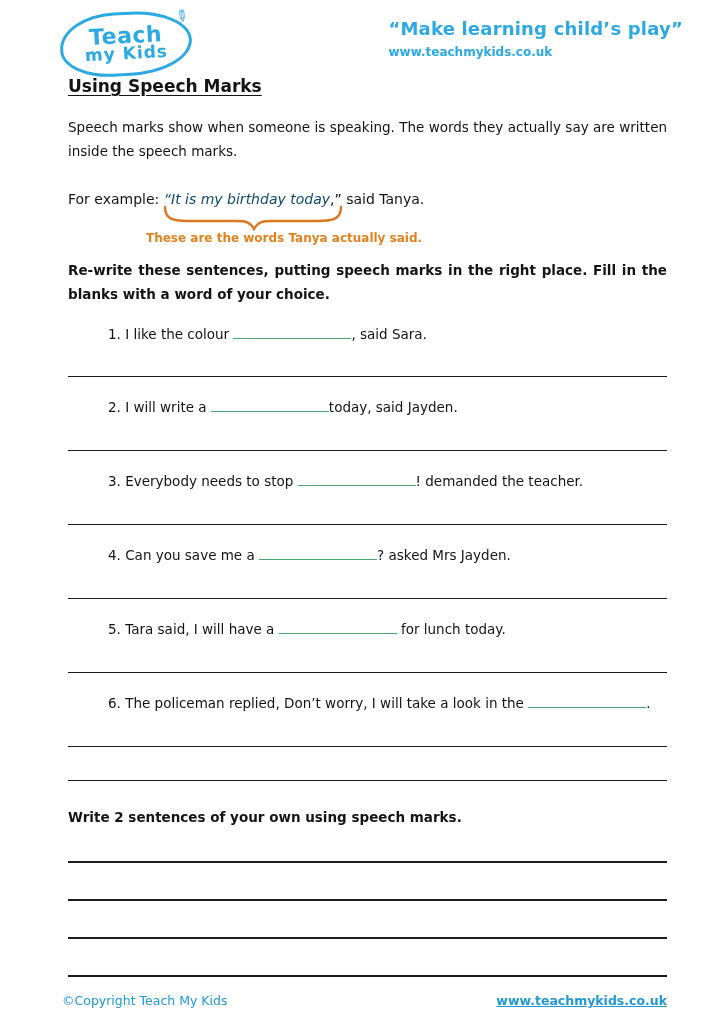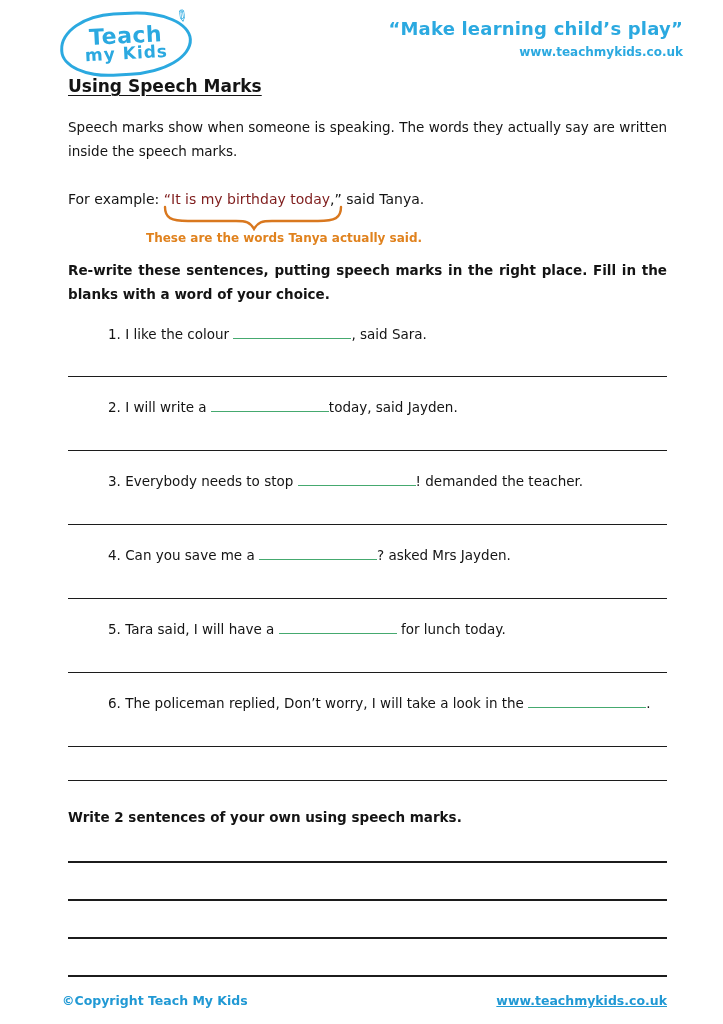--- a/index.html
+++ b/index.html
@@ -15,45 +15,45 @@
   .logo-blob {
     position: absolute; inset: 0; background: #fff;
     border: 3px solid #2BA9E0;
     border-radius: 48% 52% 55% 45% / 62% 55% 60% 50%;
     box-shadow: 0 0 0 1.5px #fff inset;
   }
   .logo-text { position: absolute; inset: 0; display: flex; flex-direction: column; align-items: center; justify-content: center; color: #2BA9E0; line-height: 0.9; }
   .logo-line1 { font-size: 22px; font-weight: bold; letter-spacing: 0.5px; }
   .logo-line2 { font-size: 17px; font-weight: bold; letter-spacing: 1px; }
   .logo-pencil { position: absolute; top: -2px; right: 2px; font-size: 15px; color: #2BA9E0; transform: rotate(40deg); }
-  .header-right { text-align: right; padding-top: 6px; }
+  .header-right { text-align: left; padding-top: 6px; }
   .tagline { font-size: 18px; font-weight: bold; color: #2BA9E0; letter-spacing: 0.2px; }
   .header-url { font-size: 12px; font-weight: bold; color: #2BA9E0; margin-top: 6px; }
   
   .content { position: absolute; top: 76px; left: 68px; right: 56px; }
   .title { text-align: left; font-size: 17px; font-weight: bold; text-decoration: underline; text-underline-offset: 3px; margin-bottom: 20px; }
   .intro { font-size: 13.5px; font-weight: normal; line-height: 1.75; text-align: justify; margin-bottom: 28px; }
   .example { position: relative; font-size: 14px; margin-bottom: 2px; }
-  .orange { color: #7f1d1d; }
+  .orange { color: #0c4a6e; font-style: italic; }
   .brace-row { height: 24px; position: relative; }
   .brace-row svg { position: absolute; left: 94px; top: -2px; }
   .example-caption { font-size: 12px; font-weight: bold; color: #E0821E; padding-left: 78px; margin-bottom: 14px; }
   .instructions { font-size: 13.5px; font-weight: bold; line-height: 1.75; text-align: justify; margin-bottom: 18px; }
   
   .sentence { font-size: 13.5px; line-height: 1.4; margin-top: 14px; margin-left: 40px; }
   .blank {
     display: inline-block; width: 118px; height: 13px;
     border-bottom: 1.6px solid #45A96F; vertical-align: baseline;
   }
   .answer-line { border-bottom: 1.8px solid #1c1c1c; height: 0; margin: 33px 0 21px 0; }
   .own-heading { font-size: 13.5px; font-weight: bold; margin-top: 28px; }
   .write-line { border-bottom: 2px solid #1c1c1c; height: 0; margin-top: 36px; }
   
   .footer { position: absolute; left: 62px; right: 56px; bottom: 16px; display: flex; justify-content: space-between; align-items: baseline; }
-  .footer-copy { font-size: 12.5px; font-weight: bold; color: #2199D4; text-align: right; }
+  .footer-copy { font-size: 12.5px; font-weight: normal; color: #2199D4; text-align: right; }
   .footer-url { font-size: 12.5px; font-weight: bold; color: #2199D4; text-decoration: underline; cursor: pointer; }
 </style>
 </head>
 <body>
 
 <div class="page">
 
   <div class="header">
     <div class="logo-wrap">
       <div class="logo-blob"></div>

